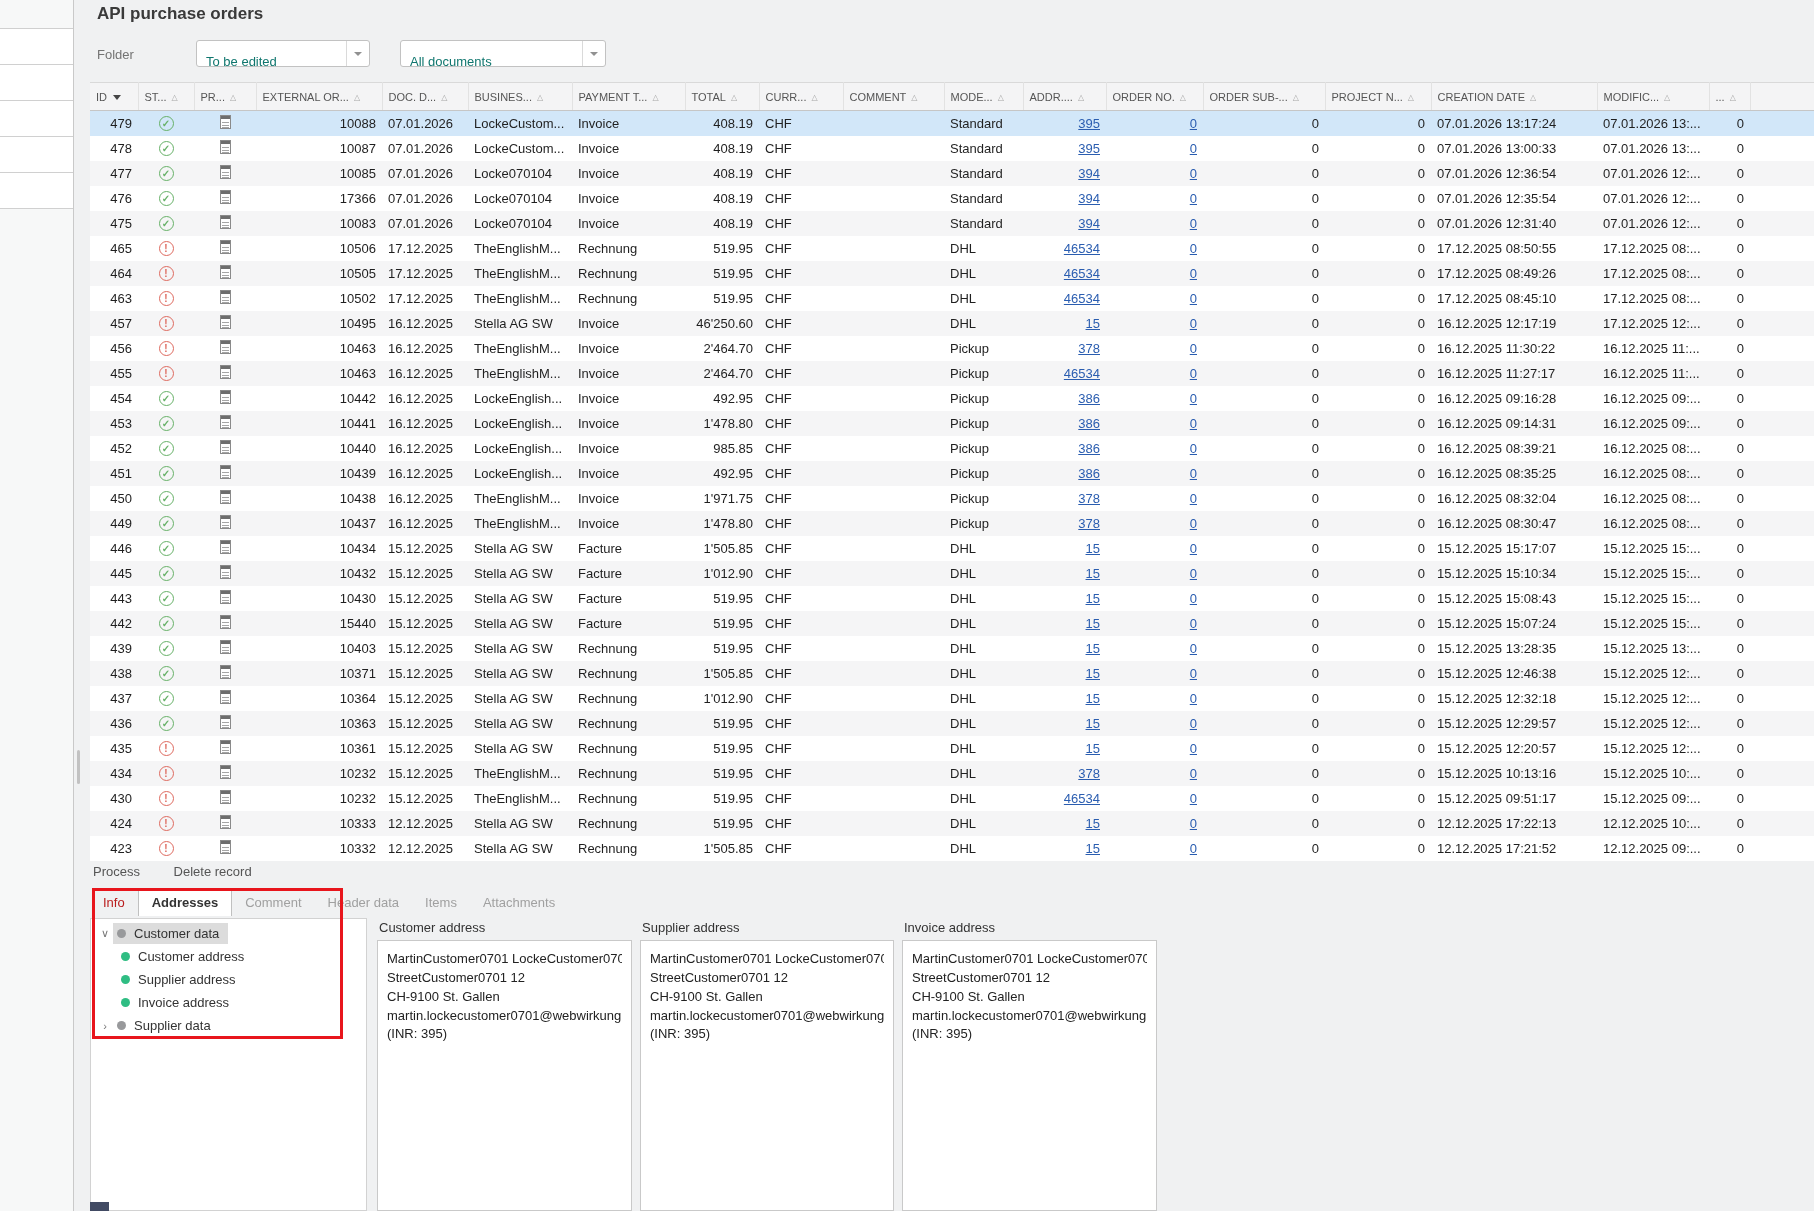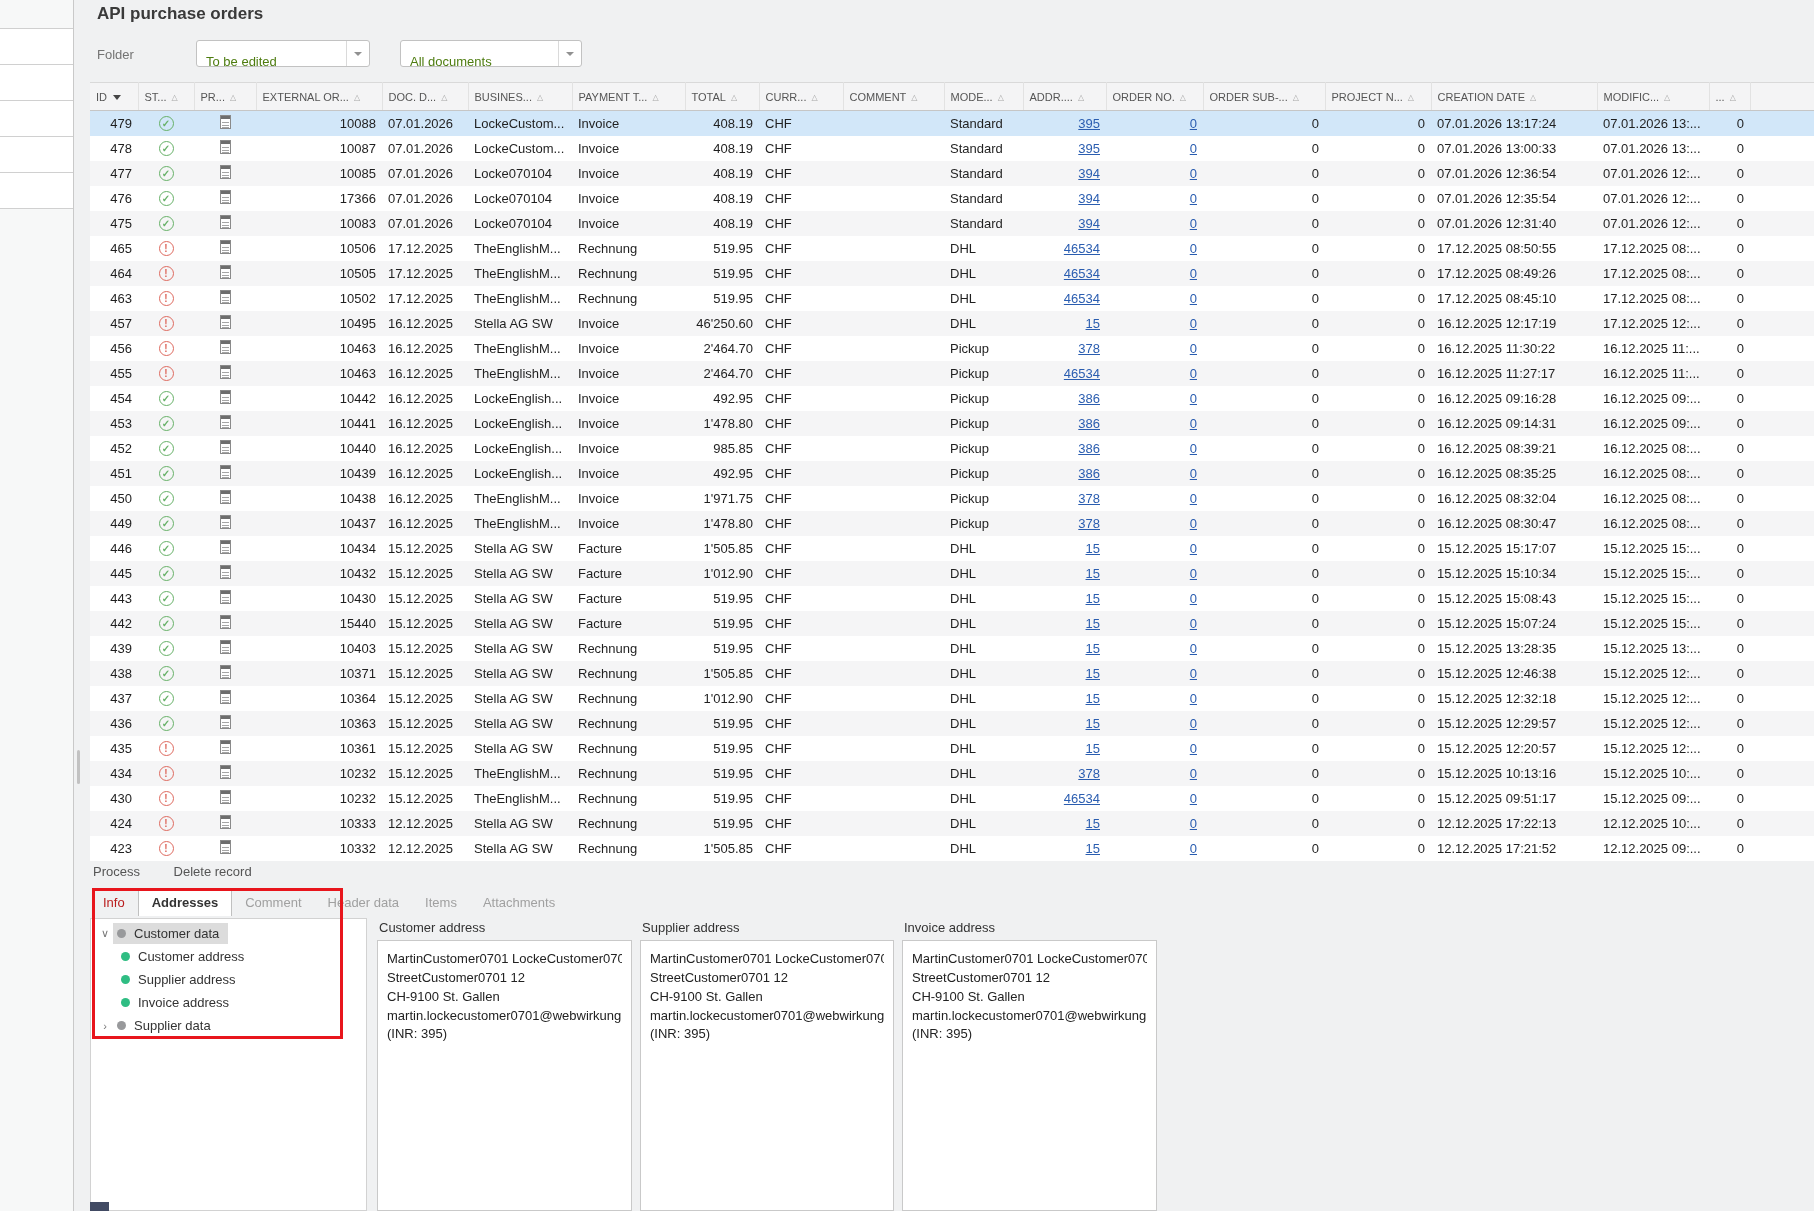--- a/index.html
+++ b/index.html
@@ -14,22 +14,22 @@
   .left-rail { position:absolute; left:0; top:0; width:74px; height:1211px;
     background:#f7f8f8; border-right:1px solid #c9c9c9; }
   .rail-spacer { height:29px; border-bottom:1px solid #d0d0d0; }
   .rail-cell { height:36px; background:#fff; border-bottom:1px solid #d0d0d0; }
   
   .page-title { position:absolute; left:97px; top:4px; font-size:17px; font-weight:600; color:#3a3a3a; }
   .filter-label { position:absolute; left:97px; top:47px; font-size:13px; color:#737373; }
   .dd { position:absolute; top:40px; height:27px; background:#fff; border:1px solid #c2c2c2;
     border-radius:3px; display:flex; align-items:center; }
   .dd-folder { left:196px; width:174px; }
-  .dd-docs { left:400px; width:182px; }
-  .dd-value { flex:1; padding-left:9px; font-size:13px; color:#4d7c0f; white-space:nowrap; overflow:hidden;margin-top:16px; }
+  .dd-docs { left:400px; width:206px; }
+  .dd-value { flex:1; padding-left:9px; font-size:13px; color:#0f766e; white-space:nowrap; overflow:hidden;margin-top:16px; }
   .dd-btn { width:23px; align-self:stretch; border-left:1px solid #dadada;
     display:flex; align-items:center; justify-content:center; }
   .caret { width:0; height:0; border-left:4px solid transparent; border-right:4px solid transparent;
     border-top:4px solid #919191; }
   
   .grid { position:absolute; left:90px; top:82px; width:1724px; overflow:hidden; }
   table { border-collapse:collapse; table-layout:fixed; width:1724px; }
   thead th { height:28px; background:#f4f4f5; border-top:1px solid #d9d9d9;
     border-bottom:1px solid #c6c6c6; border-right:1px solid #e2e2e2;
     font-size:11px; font-weight:400; color:#555; text-align:left;

